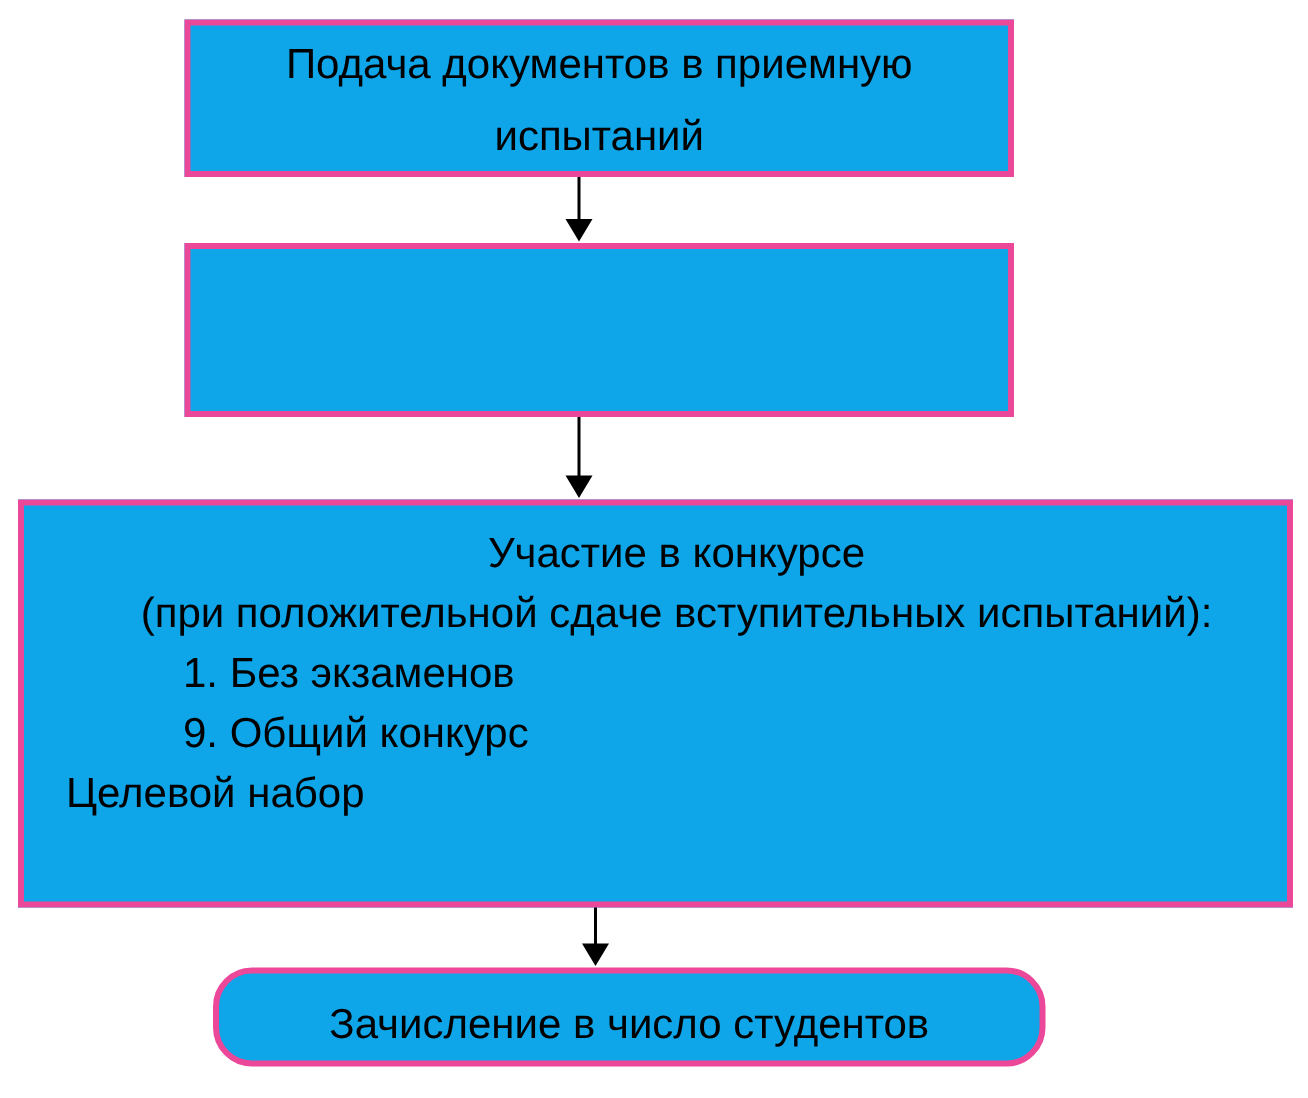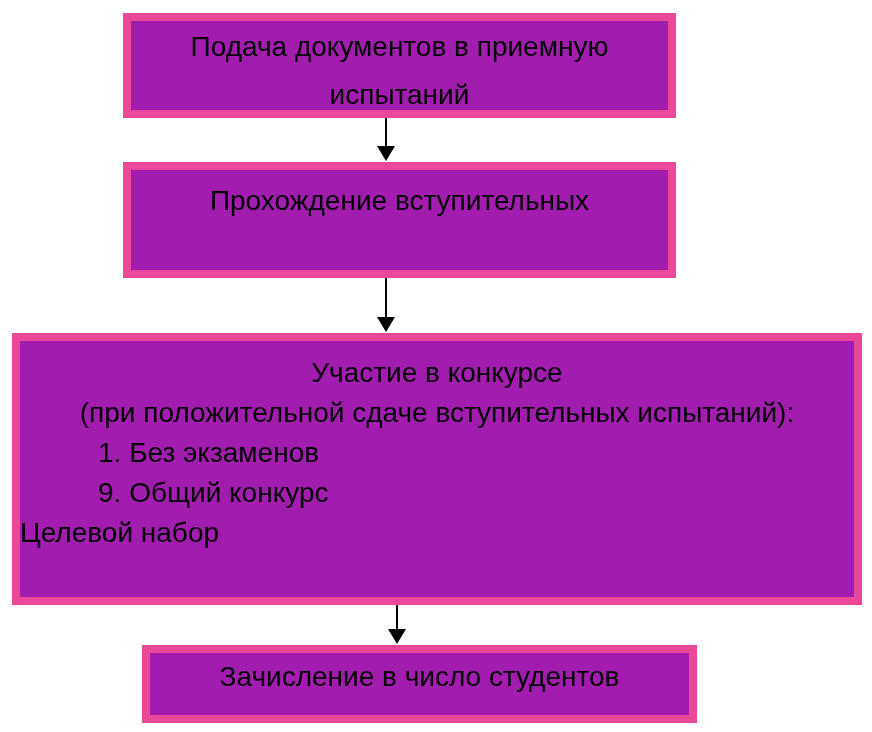--- a/index.html
+++ b/index.html
@@ -13,35 +13,35 @@
     width: 872px;
     height: 732px;
     background: #ffffff;
     color: #000000;
     font-family: "Liberation Sans", sans-serif;
     font-size: 28px;
     overflow: hidden;
   }
   .box {
     position: absolute;
-    border: 8px solid #ec4899;
+    border: 4px solid #ec4899;
     box-sizing: border-box;
-    background: #a21caf;
+    background: #0ea5e9;
   }
   .bline {
     line-height: 48px;
     text-align: center;
     white-space: nowrap;
   }
   #box-1 { left: 123px; top: 13px;  width: 553px; height: 105px; padding-top: 2px; }
   #box-2 { left: 123px; top: 162px; width: 553px; height: 116px; padding-top: 7px; }
   #box-3 { left: 12px;  top: 333px; width: 850px; height: 272px; padding-top: 12px; }
-  #box-4 { left: 142px; top: 645px; width: 555px; height: 78px;
-           display: flex; align-items: flex-start; justify-content: center; }
-  #box-3 .bline { line-height: 40px; }
+  #box-4 { left: 142px; top: 645px; width: 555px; height: 66px;
+           display: flex; align-items: flex-end; justify-content: center; border-radius: 26px; }
+  #box-3 .bline { line-height: 40px; margin-left: 28px; }
   #box-3 .indent-list  { text-align: left; padding-left: 78px; }
   #box-3 .indent-small { text-align: left; }
 
   .arrow-line {
     position: absolute;
     width: 2px;
     background: #000000;
   }
   .arrow-head {
     position: absolute;
@@ -67,21 +67,20 @@
     <div class="bline">Подача документов в приемную</div>
     <div class="bline">испытаний</div>
   </div>
 
   <div>
     <div class="arrow-line" id="arrow-1-line"></div>
     <div class="arrow-head" id="arrow-1-head"></div>
   </div>
 
   <div class="box" id="box-2">
-    <div class="bline">Прохождение вступительных</div>
   </div>
 
   <div>
     <div class="arrow-line" id="arrow-2-line"></div>
     <div class="arrow-head" id="arrow-2-head"></div>
   </div>
 
   <div class="box" id="box-3">
     <div class="bline">Участие в конкурсе</div>
     <div class="bline">(при положительной сдаче вступительных испытаний):</div>

